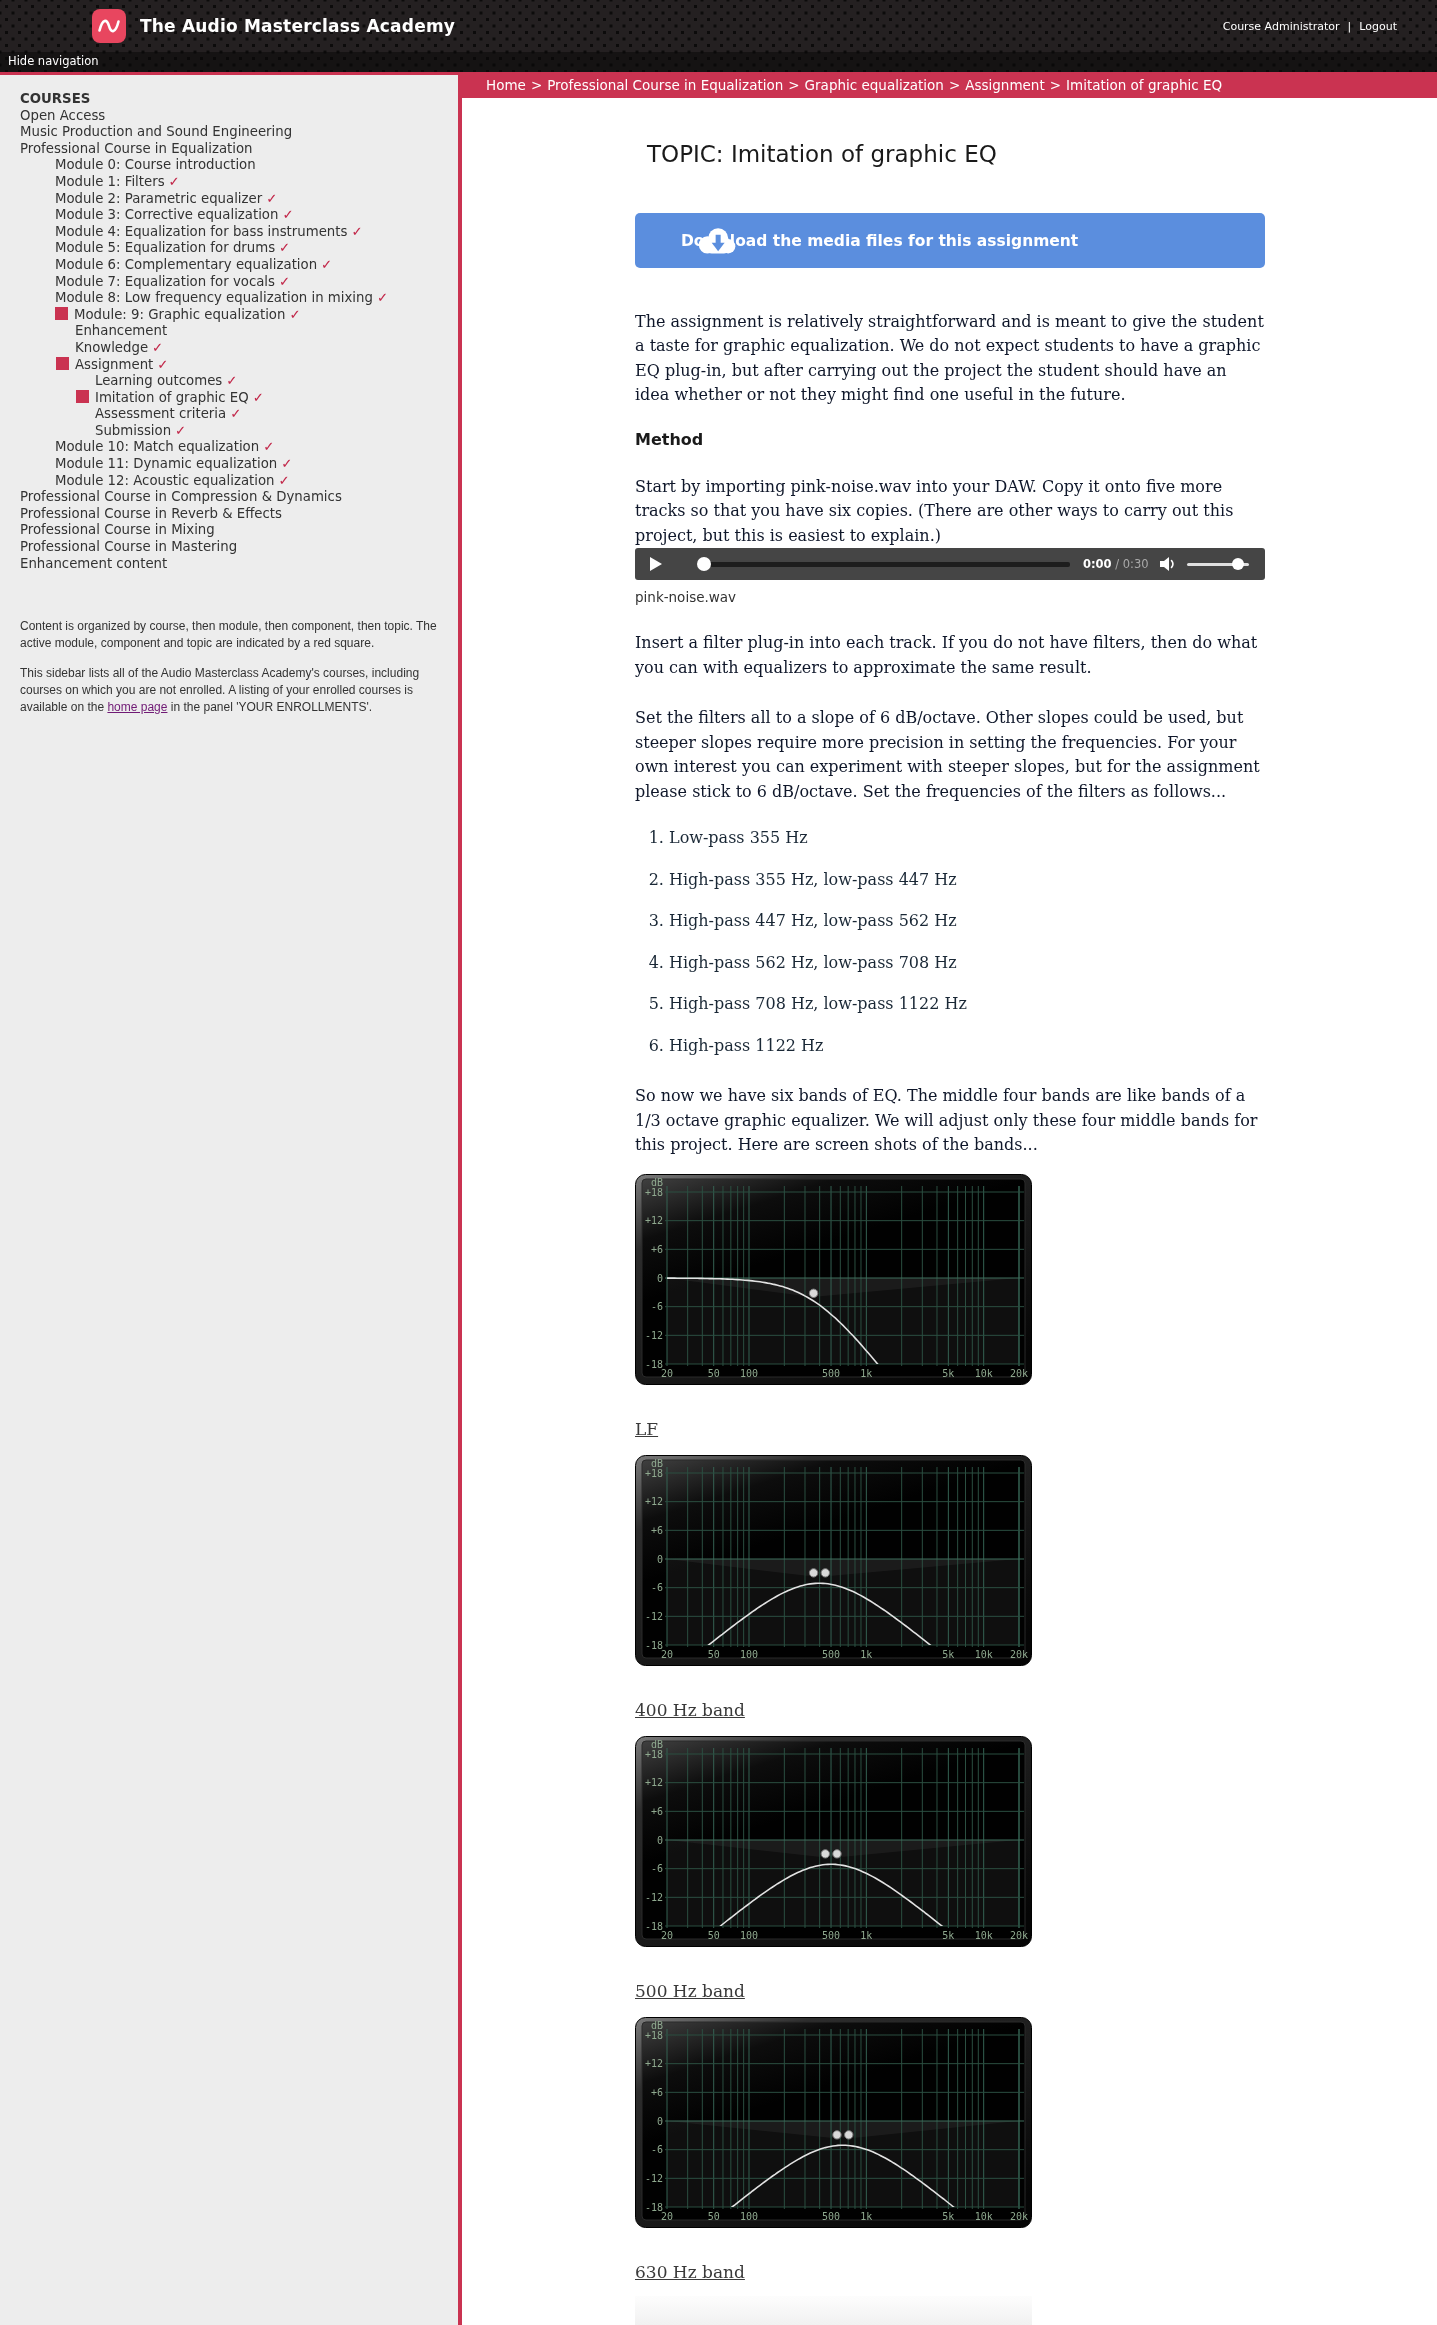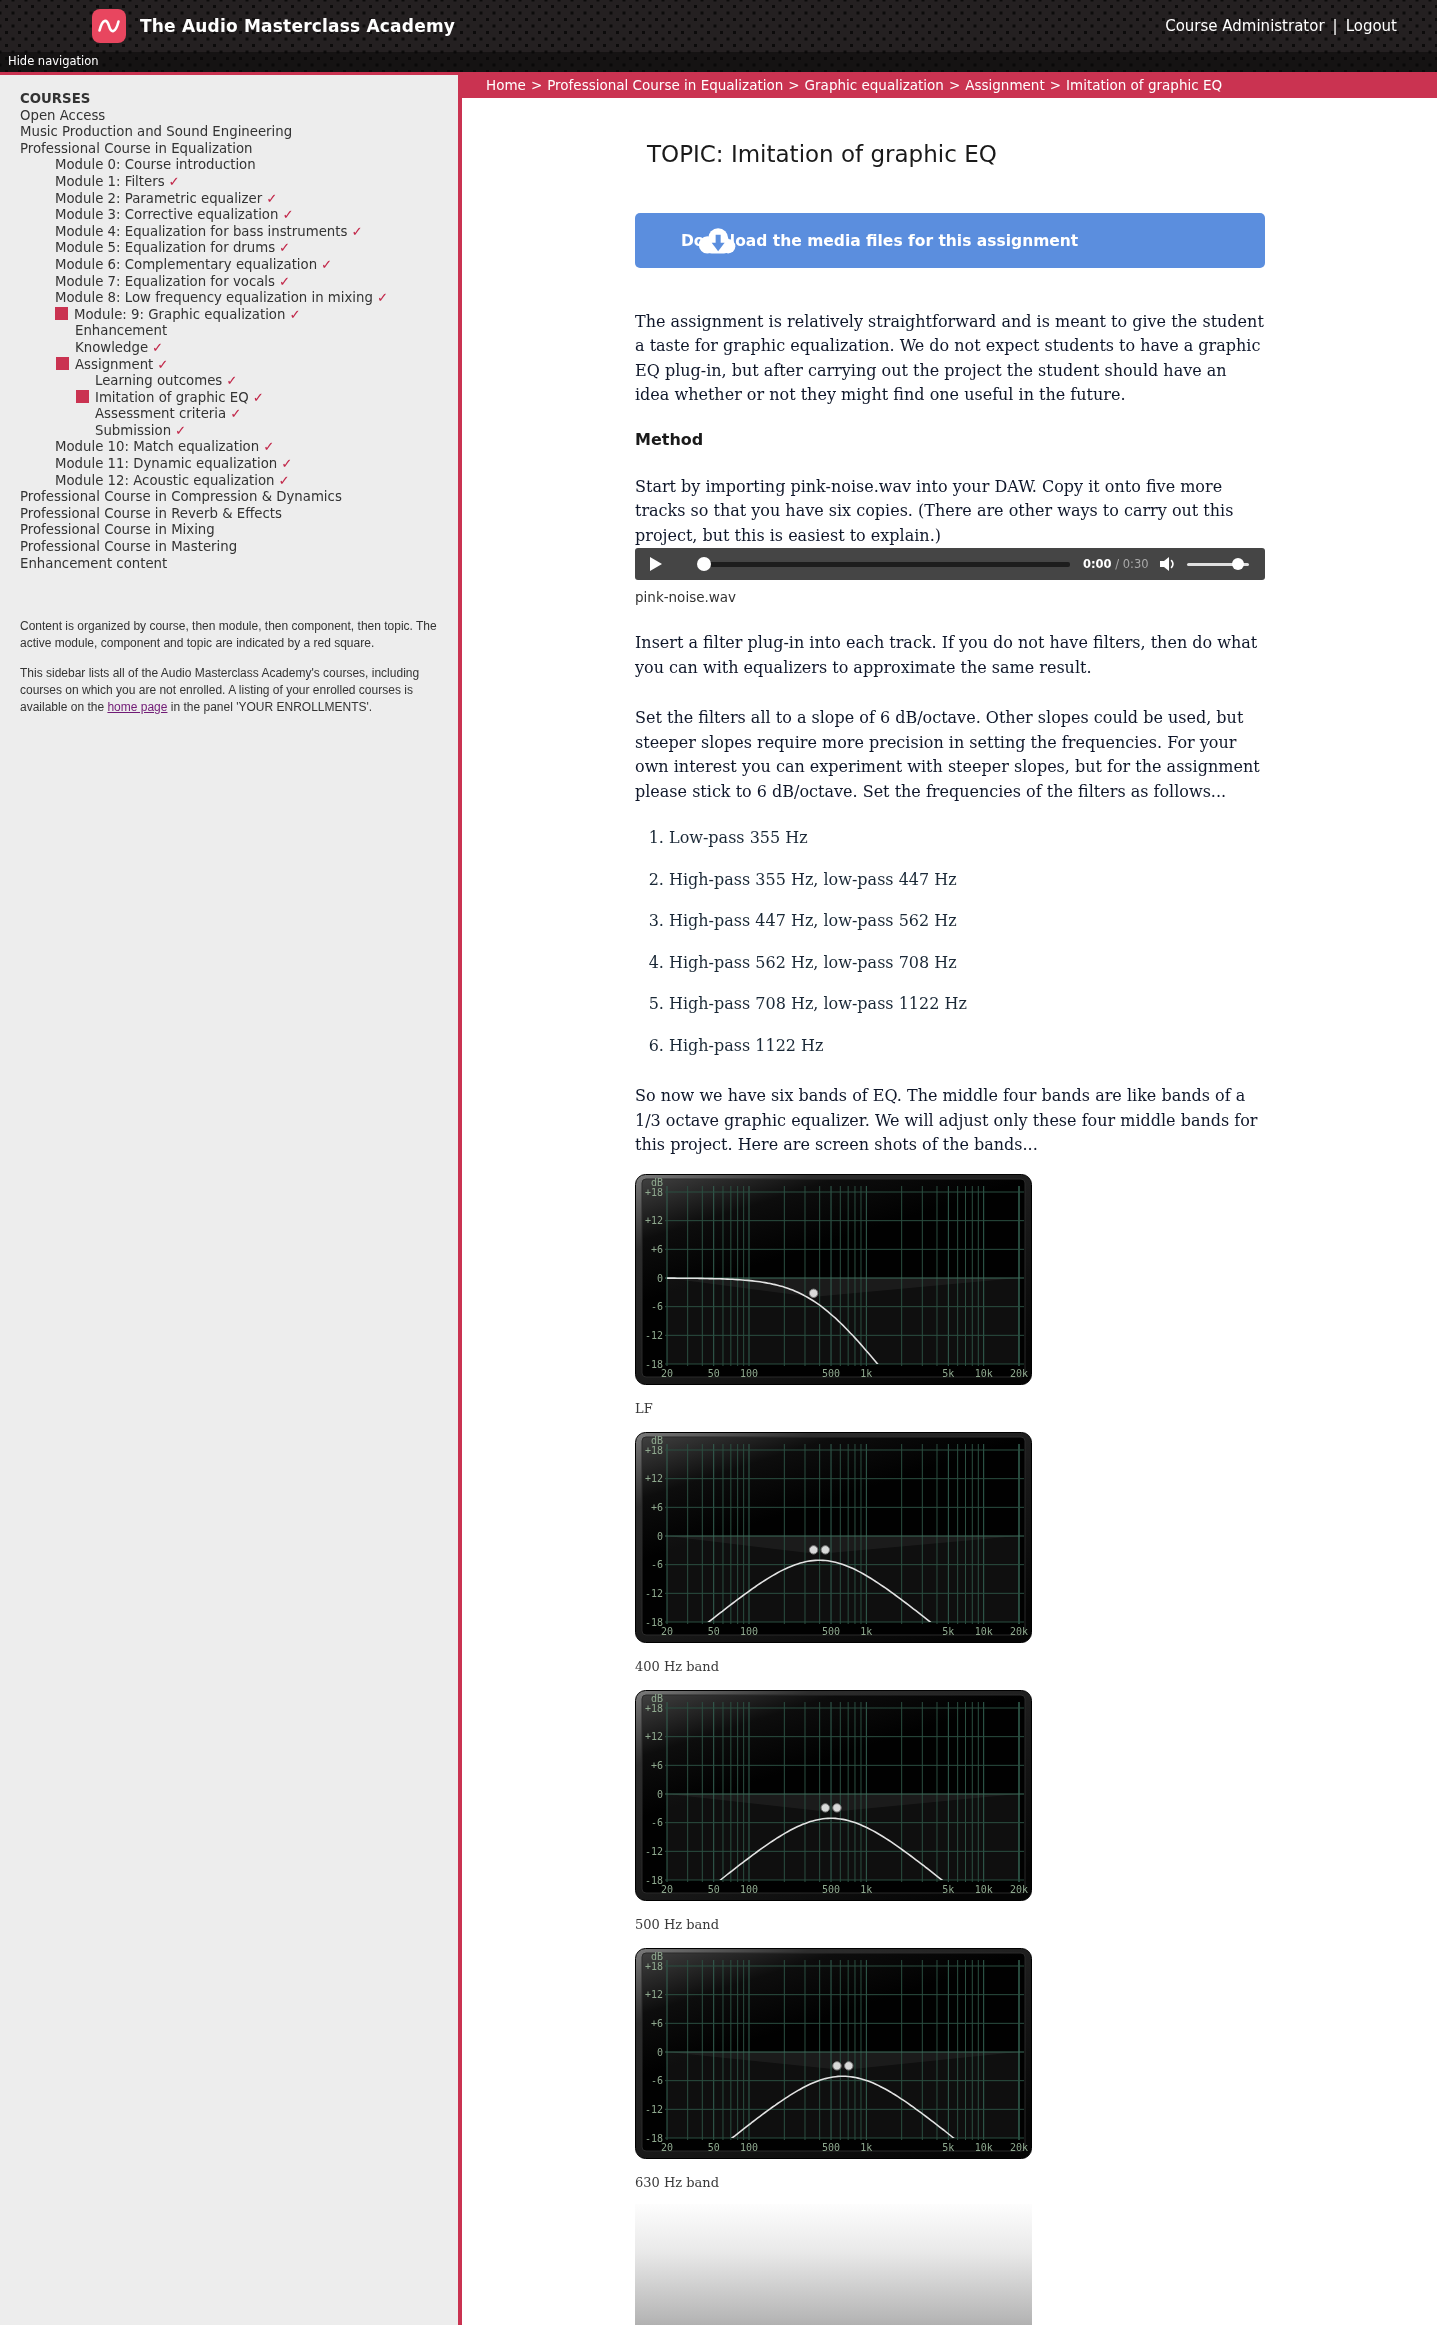--- a/index.html
+++ b/index.html
@@ -9,21 +9,21 @@
 
   
   .header{height:72px;background-color:#242021;
     background-image:radial-gradient(circle,#0c0b0b 1.6px,rgba(0,0,0,0) 1.9px),
                      radial-gradient(circle,#0c0b0b 1.6px,rgba(0,0,0,0) 1.9px);
     background-size:13px 13px,13px 13px;background-position:0 0,6.5px 6.5px;}
   .header-top{height:52px;display:flex;align-items:center;padding:0 40px 0 92px;}
   .brand{display:flex;align-items:center;gap:14px;cursor:pointer;}
   .logo-badge{width:34px;height:34px;display:block;}
   .brand-title{color:#fff;font-size:17px;font-weight:700;letter-spacing:.2px;}
-  .header-right{margin-left:auto;color:#fff;font-size:15px;display:flex;gap:8px;align-items:center;}
+  .header-right{margin-left:auto;color:#fff;font-size:11px;display:flex;gap:8px;align-items:center;}
   .header-right span{cursor:pointer;}
   .hide-nav{height:20px;line-height:18px;background:rgba(10,9,9,.55);color:#fff;
             font-size:11.5px;padding-left:8px;cursor:pointer;}
 
   
   .cols{display:flex;align-items:stretch;min-height:2253px;}
   .sidebar{width:458px;flex:0 0 458px;background:#ededed;border-top:3px solid #ca3351;
            box-sizing:border-box;padding:16px 20px 30px 20px;color:#333;}
   .main{flex:1;background:#fff;border-left:4px solid #ca3351;min-height:2253px;}
 
@@ -77,22 +77,22 @@
   .vol-knob{position:absolute;left:597px;top:10px;width:12px;height:12px;border-radius:50%;background:#fff;cursor:pointer;}
   .audio-caption{margin:9px 0 0 0;font-size:13.5px;color:#333;}
 
   
   ol.filters{margin:22px 0 0 0;padding-left:34px;}
   ol.filters li{font-family:"DejaVu Serif","Liberation Serif",serif;font-size:16px;
                 line-height:24.5px;color:#1a2836;margin-bottom:17px;}
 
   
   figure.eqfig{margin:16px 0 14px 0;}
-  figure.eqfig figcaption{margin-top:12px;font-family:"DejaVu Serif","Liberation Serif",serif;
-                          font-size:13px;color:#3a3a3a;}
+  figure.eqfig figcaption{margin-top:30px;font-family:"DejaVu Serif","Liberation Serif",serif;
+                          font-size:17px;color:#3a3a3a;text-decoration:underline;}
   .partial-fig{width:397px;height:160px;margin-top:2px;
                background:linear-gradient(180deg,#fdfdfd 0%,#e9e9e9 30%,#b9b9b9 70%,#8f8f8f 100%);}
 </style>
 </head>
 <body>
 
 <div class="page">
 
   <div class="header">
     <div class="header-top">

